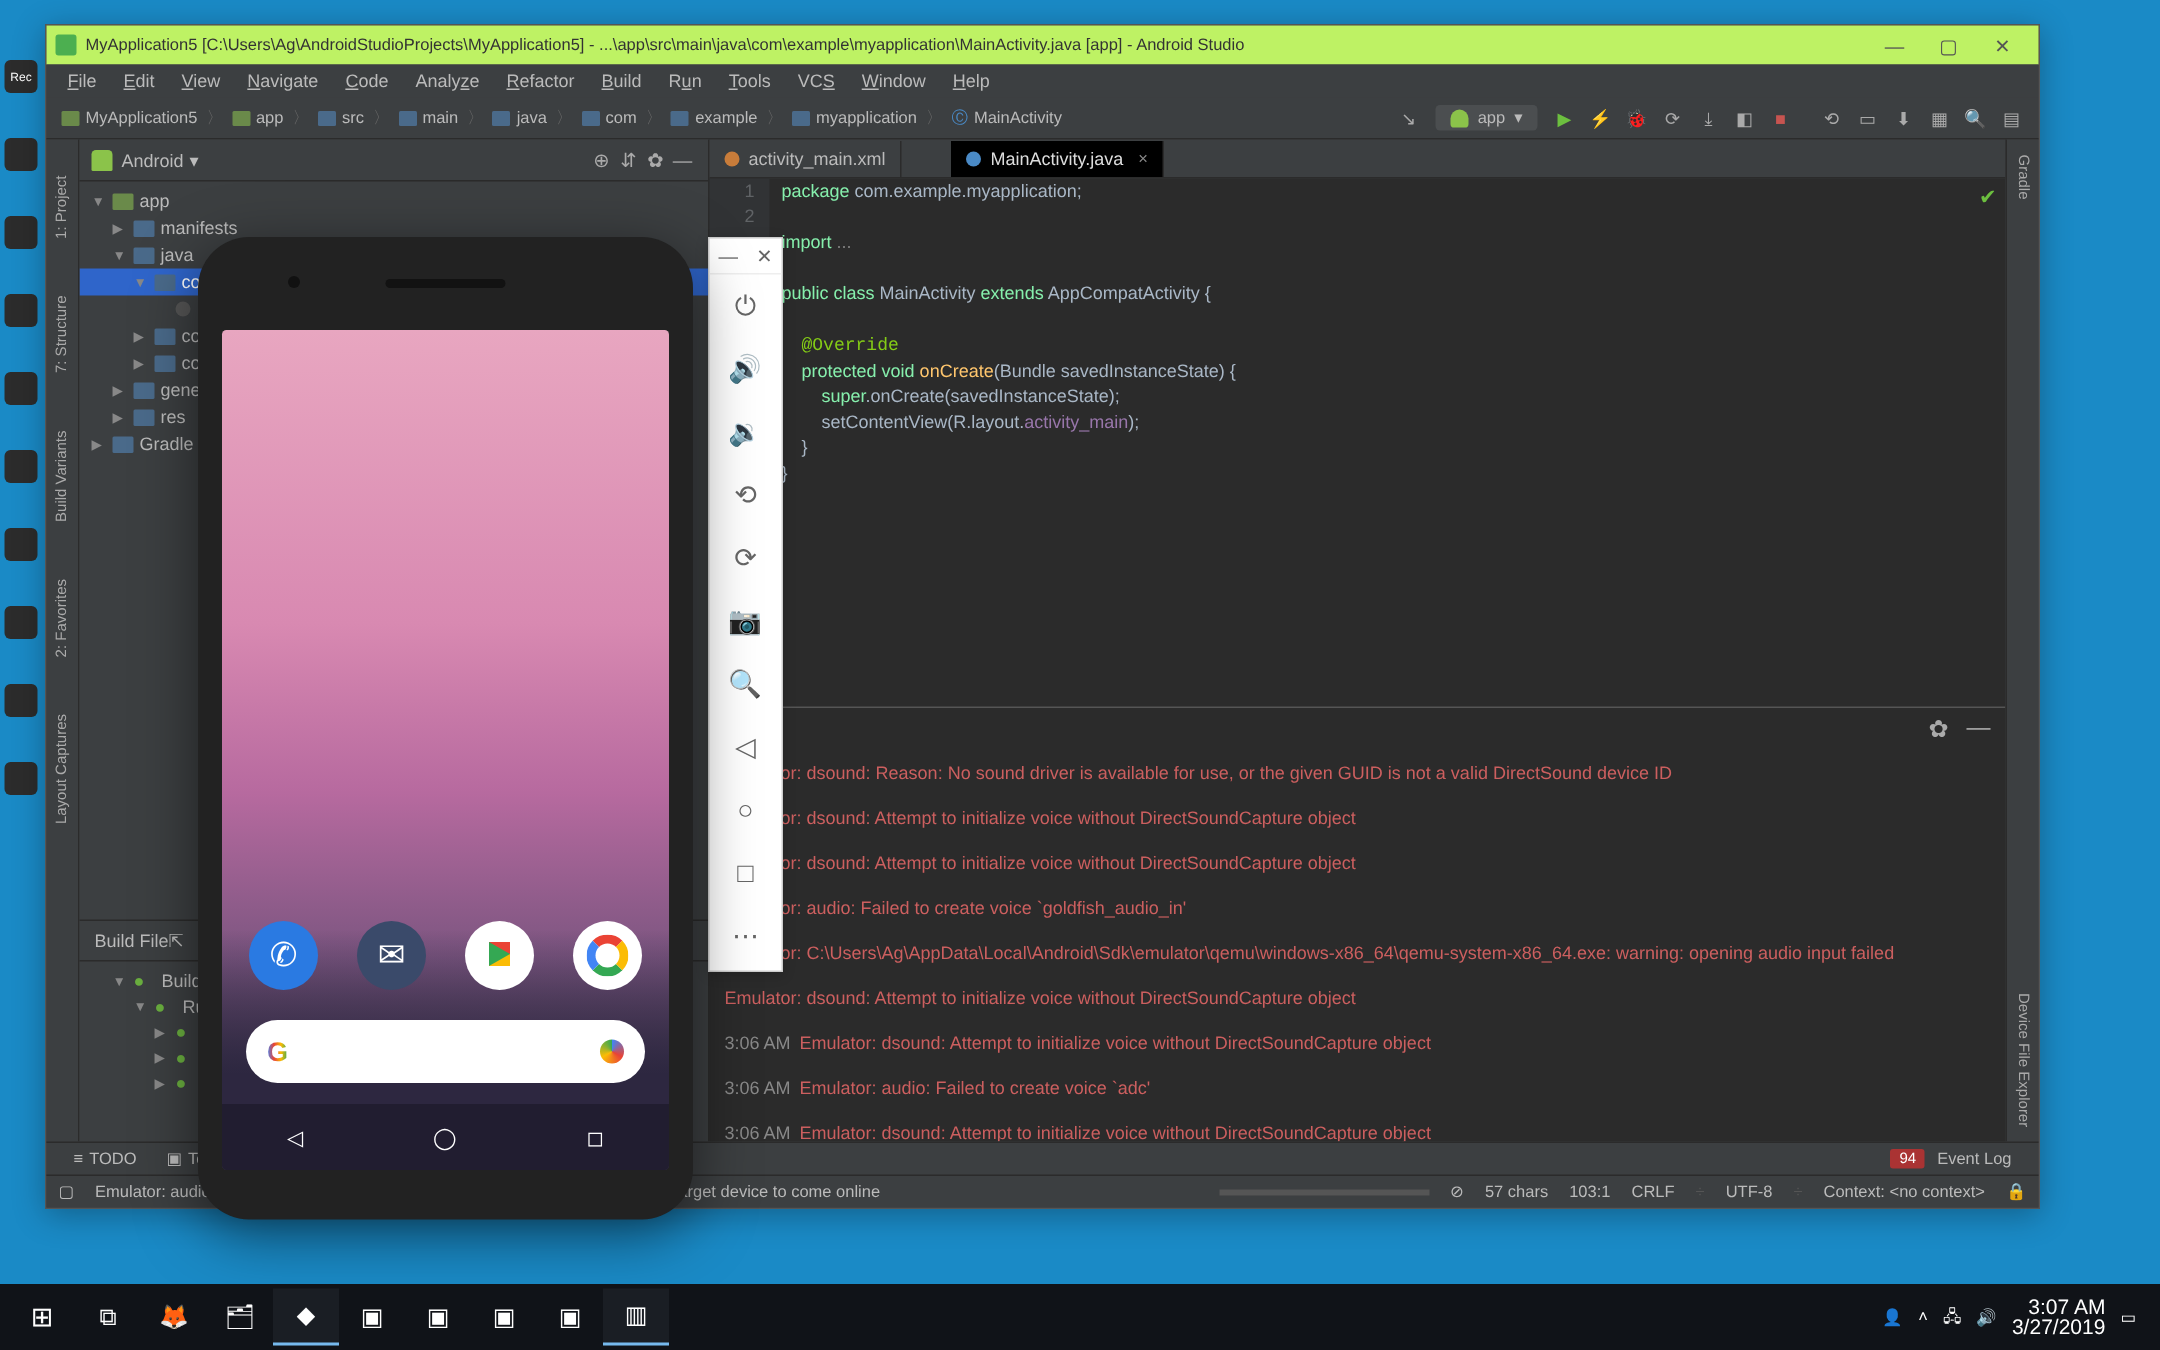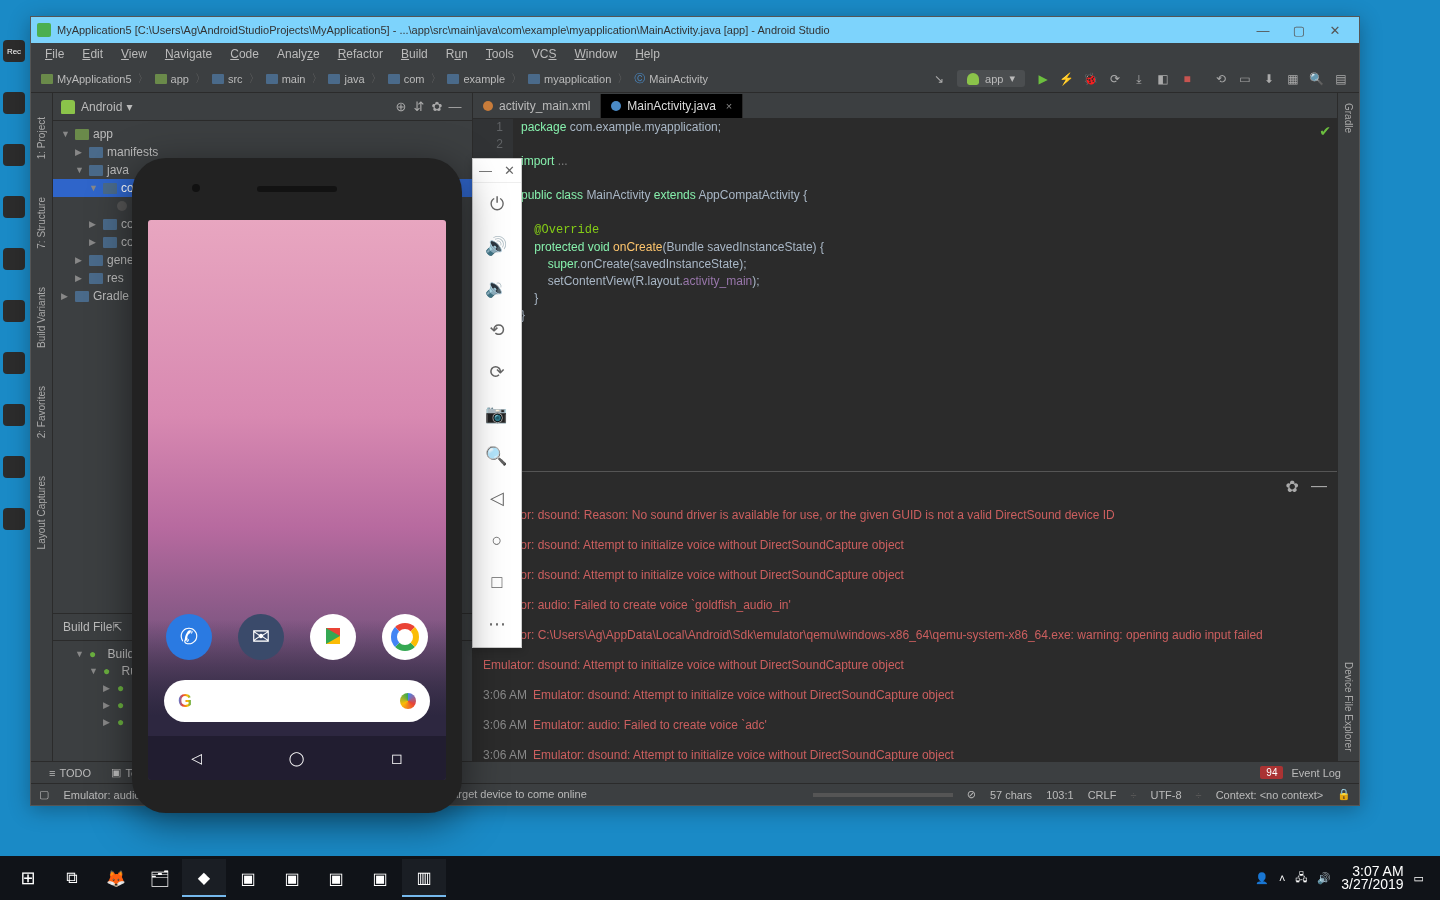--- a/index.html
+++ b/index.html
@@ -4,21 +4,21 @@
 <style>
 * { margin:0; padding:0; box-sizing:border-box; font-family:"Segoe UI",Arial,sans-serif; }
 body { width:1440px; height:900px; background:#1a8ac6; overflow:hidden; position:relative; }
 
 
 .desktop-icons { position:absolute; left:0; top:40px; width:28px; display:flex; flex-direction:column; gap:30px; align-items:center; }
 .desktop-icons .di { width:22px; height:22px; background:#2c2c2c; border-radius:4px; font-size:8px; color:#fff; display:flex; align-items:center; justify-content:center; }
 
 
 .as-window { position:absolute; left:30px; top:16px; width:1330px; height:790px; background:#3c3f41; border:1px solid #555; display:flex; flex-direction:column; box-shadow:0 4px 20px rgba(0,0,0,.3); }
-.as-titlebar { height:26px; background:#7dd3fc; display:flex; align-items:center; padding:0 6px; color:#333; font-size:11px; }
+.as-titlebar { height:26px; background:#bef264; display:flex; align-items:center; padding:0 6px; color:#333; font-size:11px; }
 .as-titlebar .as-icon { width:14px; height:14px; background:#4caf50; border-radius:2px; margin-right:6px; }
 .as-titlebar .spacer { flex:1; }
 .as-titlebar .winbtn { width:36px; height:20px; display:flex; align-items:center; justify-content:center; color:#555; font-size:13px; }
 
 .as-menubar { height:22px; background:#3c3f41; display:flex; align-items:center; padding:0 6px; color:#bbb; font-size:12px; gap:2px; }
 .as-menubar span { padding:2px 8px; }
 .as-menubar span u { text-decoration:underline; }
 
 .as-toolbar { height:28px; background:#3c3f41; border-bottom:1px solid #2b2b2b; display:flex; align-items:center; padding:0 6px; color:#bbb; font-size:11px; }
 .crumb { display:flex; align-items:center; padding:0 4px; gap:4px; }
@@ -49,21 +49,21 @@
 .tree-row.mod .ficon { background:#6a8a4a; }
 .tree-row.sel { background:#2f65ca; color:#fff; }
 .tree-row.pkg .ficon { background:#555; border-radius:50%; width:10px; height:10px; }
 .ind1 { padding-left:22px; } .ind2 { padding-left:36px; } .ind3 { padding-left:50px; }
 
 .run-panel-header { height:28px; border-top:1px solid #2b2b2b; border-bottom:1px solid #2b2b2b; display:flex; align-items:center; color:#bbb; font-size:12px; padding:0 10px; }
 .run-panel-tree { flex:0 0 120px; color:#bbb; font-size:12px; padding:4px 0; }
 .run-panel-tree .tree-row { height:17px; }
 
 .editor-area { flex:1; display:flex; flex-direction:column; background:#2b2b2b; }
-.editor-tabs { height:26px; background:#3c3f41; display:flex; align-items:flex-end; border-bottom:1px solid #2b2b2b; }
+.editor-tabs { height:26px; background:#3c3f41; display:flex; align-items:flex-end; border-bottom:1px solid #2b2b2b;gap:33px; }
 .etab { height:24px; display:flex; align-items:center; padding:0 10px; color:#bbb; font-size:12px; gap:6px; border-right:1px solid #2b2b2b; }
 .etab.active { background:#000000; color:#ddd; }
 .etab .ticon { width:10px; height:10px; border-radius:50%; }
 .etab .ticon.xml { background:#c87c3a; }
 .etab .ticon.java { background:#4a8ac6; }
 .etab .close { color:#888; font-size:11px; margin-left:4px; }
 .editor-split { flex:1; display:flex; flex-direction:column; min-height:0; }
 .code { flex:1; display:flex; font-family:Consolas,monospace; font-size:12px; line-height:17px; overflow:hidden; position:relative; }
 .ln { width:40px; text-align:right; padding-right:10px; color:#606366; background:#313335; white-space:pre; }
 .codetext { flex:1; padding-left:8px; white-space:pre; color:#a9b7c6; position:relative; }

